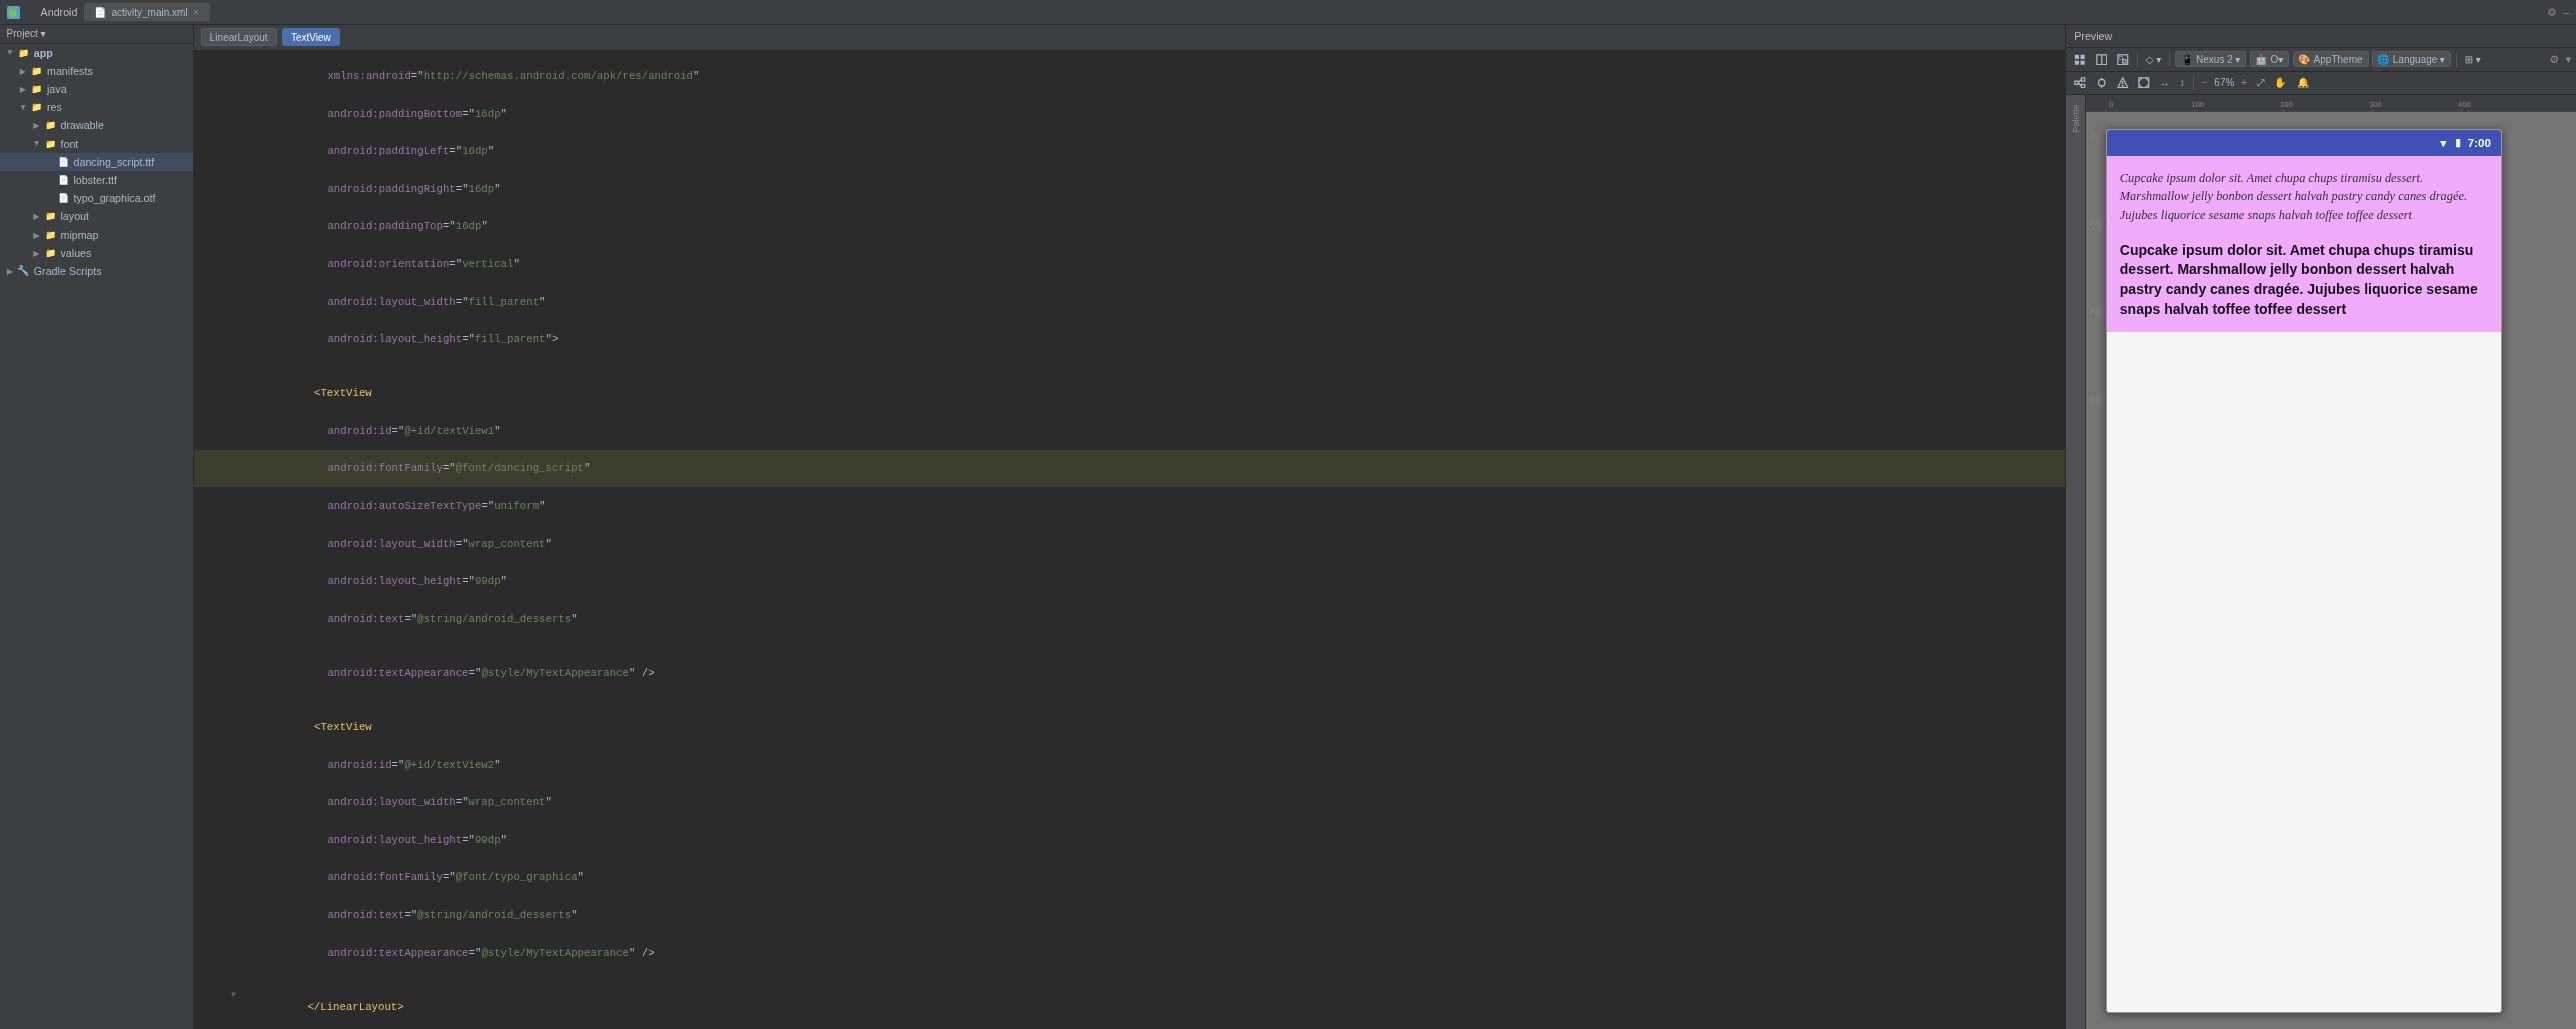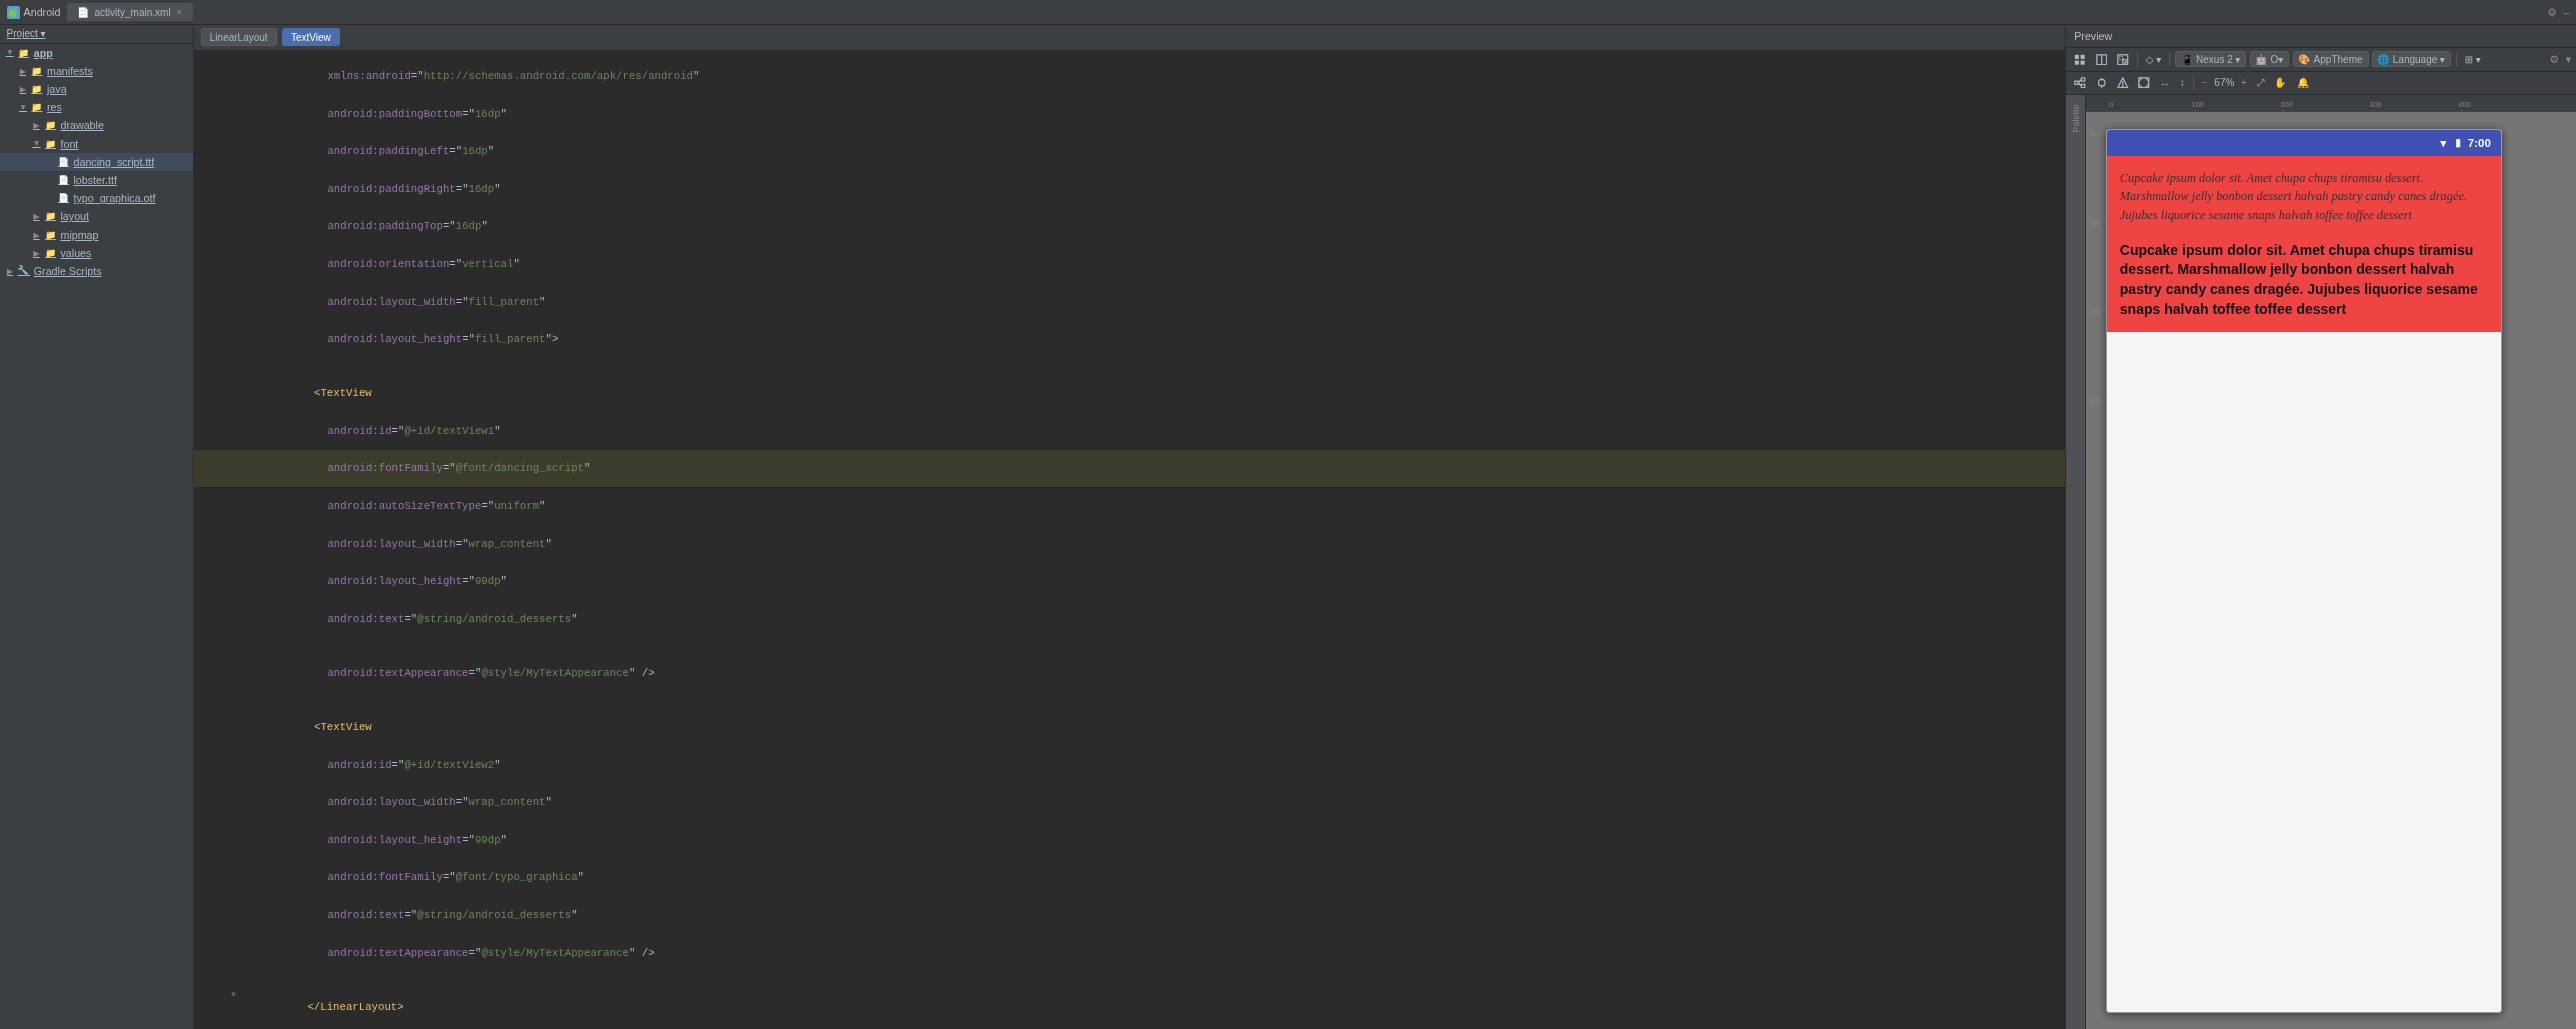--- a/index.html
+++ b/index.html
@@ -7,21 +7,21 @@
 
     
     .title-bar {
       background: #3c3f41;
       display: flex;
       align-items: center;
       padding: 0 6.6px;
       height: 25px;
       border-bottom: 0.8px solid #2b2b2b;
     }
-    .title-bar-left { display: flex; align-items: center; gap: 4px; }
+    .title-bar-left { display: flex; align-items: center; gap: 21px; }
     .title-bar-icon { width: 13px; height: 13px; background: #5b9bd5; border-radius: 1.6px; display: flex; align-items: center; justify-content: center; font-size: 8.2px; color: white; }
     .title-bar-text { color: #bbbbbb; font-size: 10.7px; }
     .title-bar-tab {
       background: #4e5254;
       color: #a9b7c6;
       padding: 3.3px 10px;
       border-radius: 2.5px 2.5px 0 0;
       font-size: 10px;
       display: flex;
       align-items: center;
@@ -34,21 +34,20 @@
     
     .main-content { display: flex; flex: 1; overflow: hidden; }
 
     
     .sidebar {
       width: 194px;
       background: #3c3f41;
       border-right: 0.8px solid #2b2b2b;
       overflow-y: auto;
       flex-shrink: 0;
-      text-decoration: underline;
     }
     .sidebar-header {
       background: #3c3f41;
       padding: 3.3px 6.6px;
       font-size: 10px;
       color: #bbbbbb;
       border-bottom: 0.8px solid #2b2b2b;
     }
     .tree-item {
       display: flex;
@@ -217,21 +216,21 @@
     .status-time { color: white; font-size: 11.5px; font-weight: bold; }
     .phone-app-bar {
       background: #3f51b5;
       height: 58px;
       display: flex;
       align-items: center;
       padding: 0 13px;
     }
     .app-bar-title { color: white; font-size: 18px; font-weight: 400; }
     .phone-content {
-      background: #ef4444;
+      background: #f0abfc;
       padding: 13px;
     }
     .content-text-script {
       font-family: 'Georgia', serif;
       font-style: italic;
       font-size: 12.4px;
       color: #333;
       line-height: 1.5;
       margin-bottom: 16.5px;
     }

